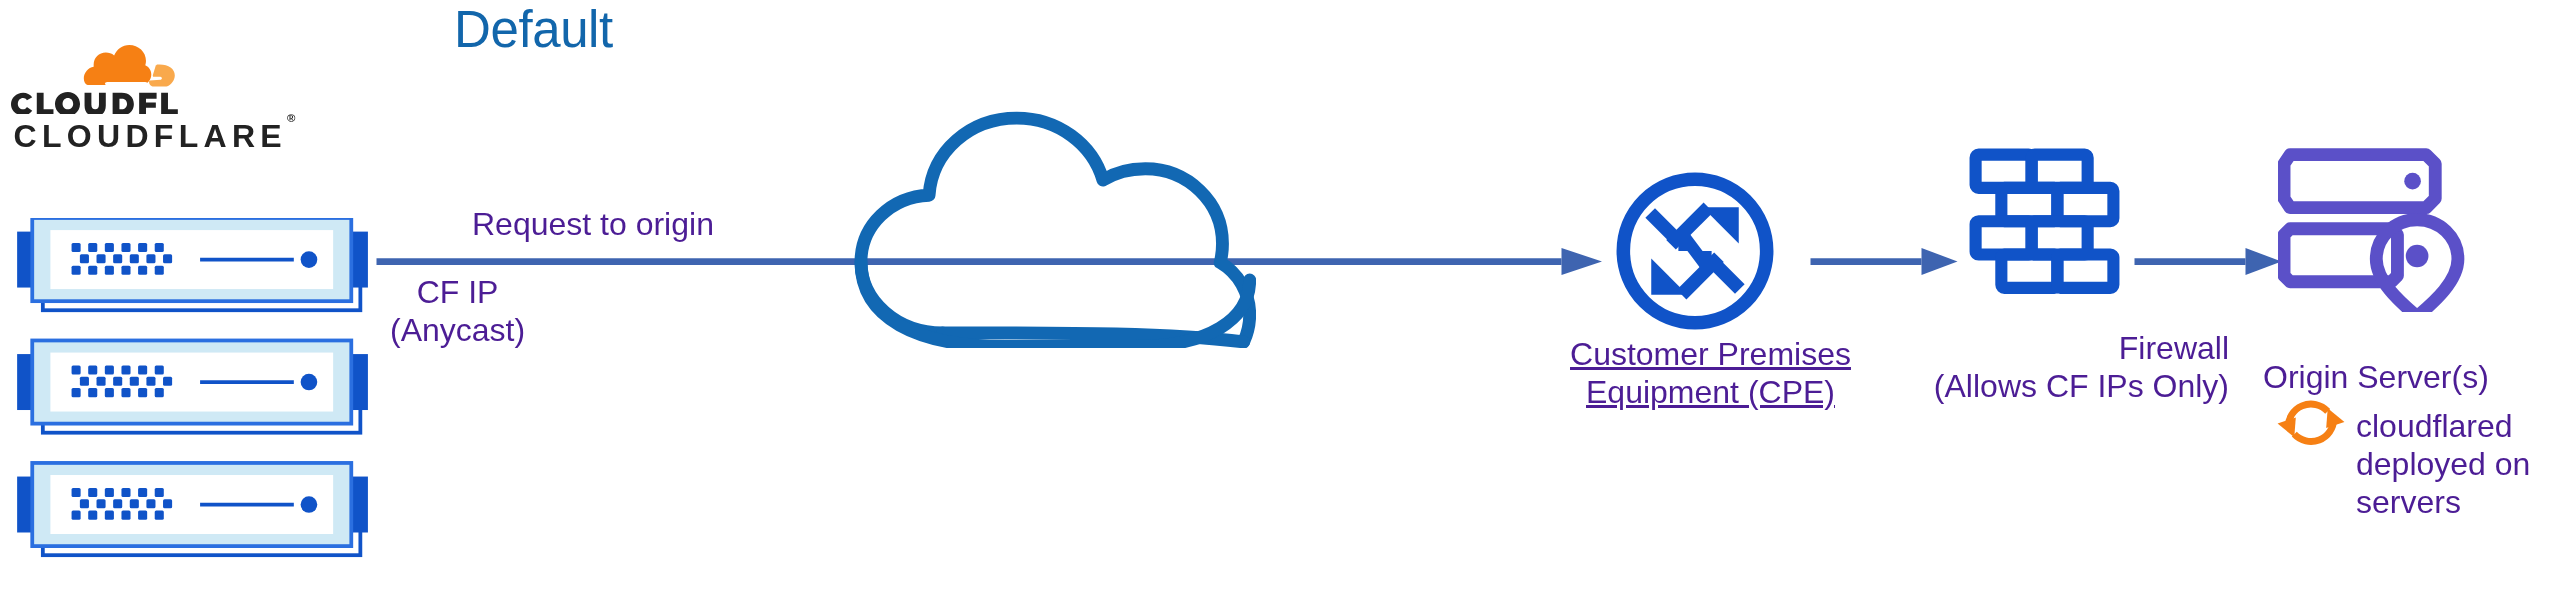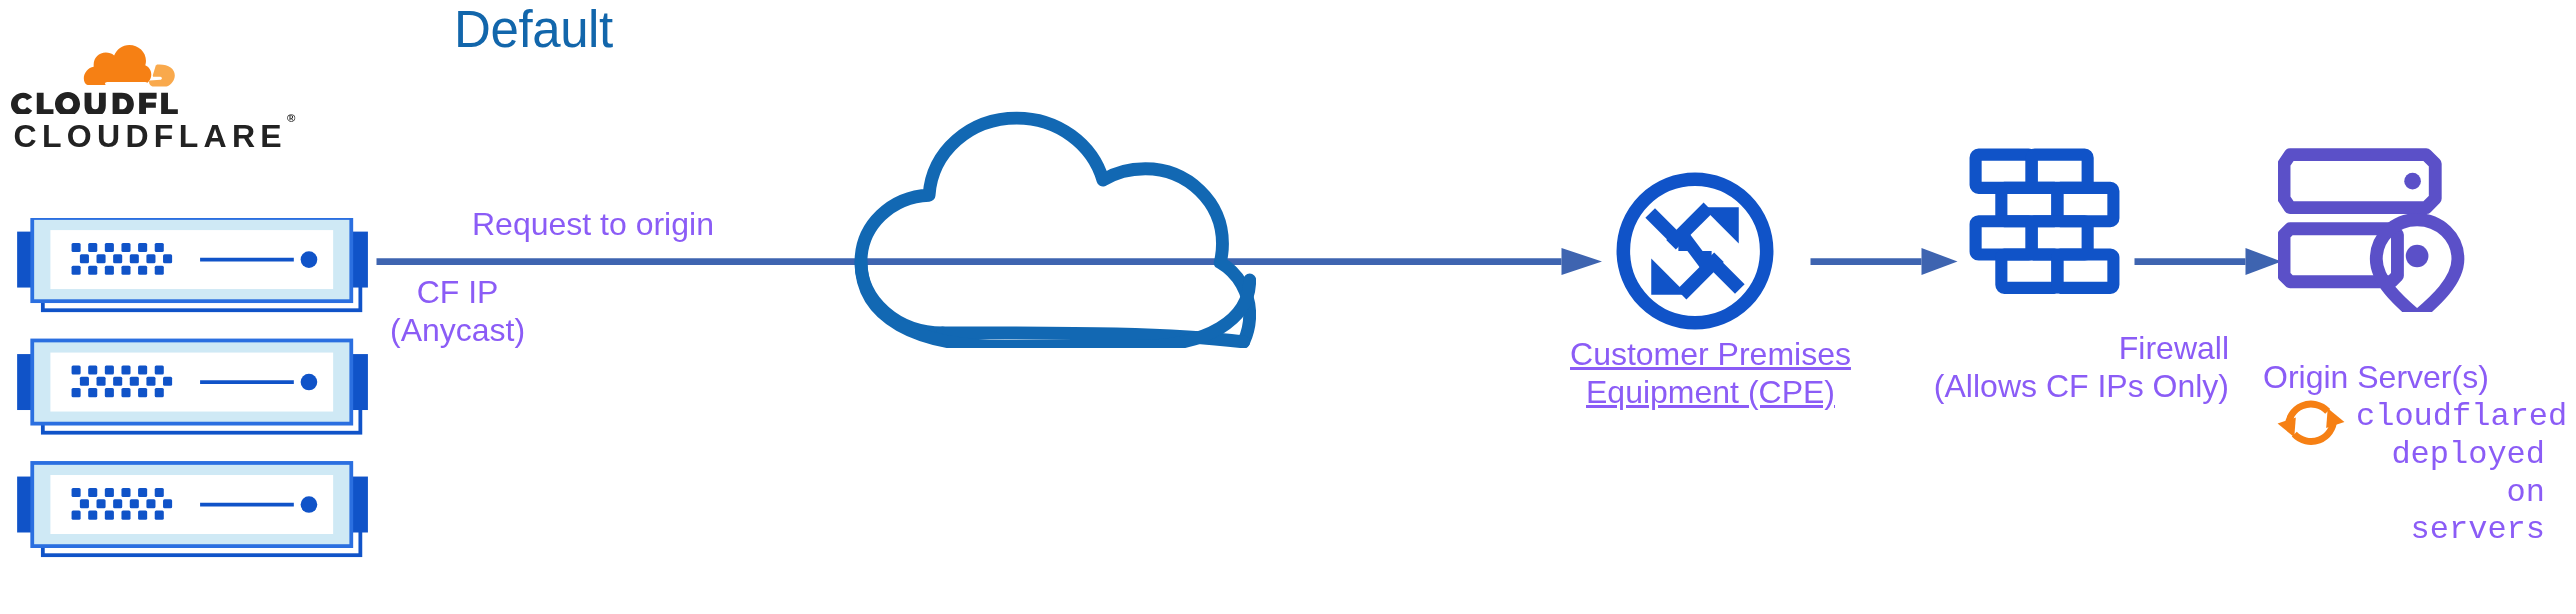--- a/index.html
+++ b/index.html
@@ -16,21 +16,21 @@
   }
   #stage {
     position: absolute;
     left: 0; top: 0;
     width: 2576px;
     height: 614px;
     background: #ffffff;
   }
   .abs { position: absolute; }
   .lbl {
-    color: #8b5cf6;
+    color: #4c1d95;
     font-family: "Liberation Sans", sans-serif;
     line-height: 1.18;
     white-space: pre-line;
   }
   #title {
     left: 454px;
     top: 0px;
     font-size: 51px;
     color: #1266ab;
     letter-spacing: -0.4px;
@@ -71,25 +71,24 @@
   }
   #origin-label {
     left: 2263px;
     top: 330px;
     font-size: 32px;
     text-align: left;
     margin-top: 29px;
   }
   #cloudflared-label {
     left: 2356px;
-    top: 398px;
+    top: 408px;
     font-size: 32px;
     width: 189px;
-    text-align: right;
-    font-family: Liberation Mono, monospace;
+    text-align: left;
   }
 </style>
 </head>
 <body>
 
 <div id="stage">
 
   <div class="abs lbl" id="title">Default</div>
 
   <svg class="abs" style="left:10.6px; top:44px;" width="182" height="70" viewBox="0 0 240 92">

